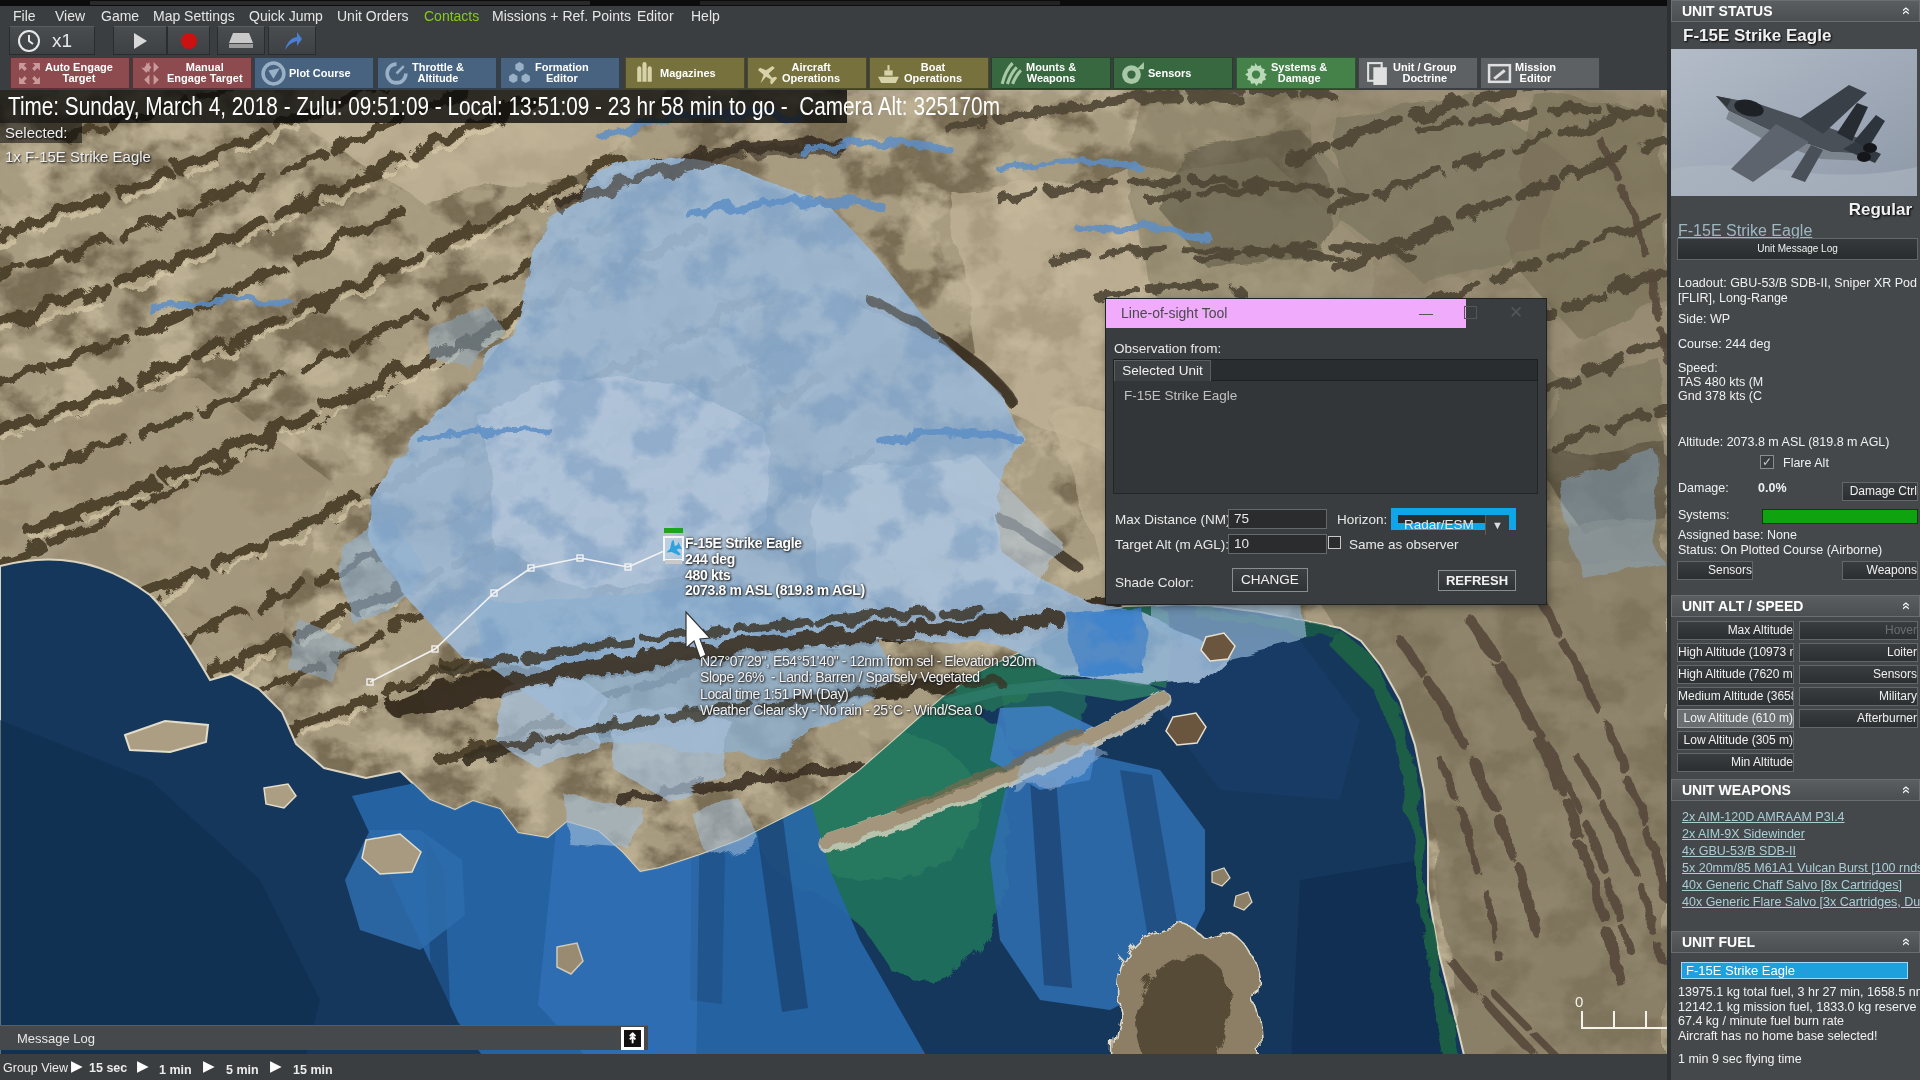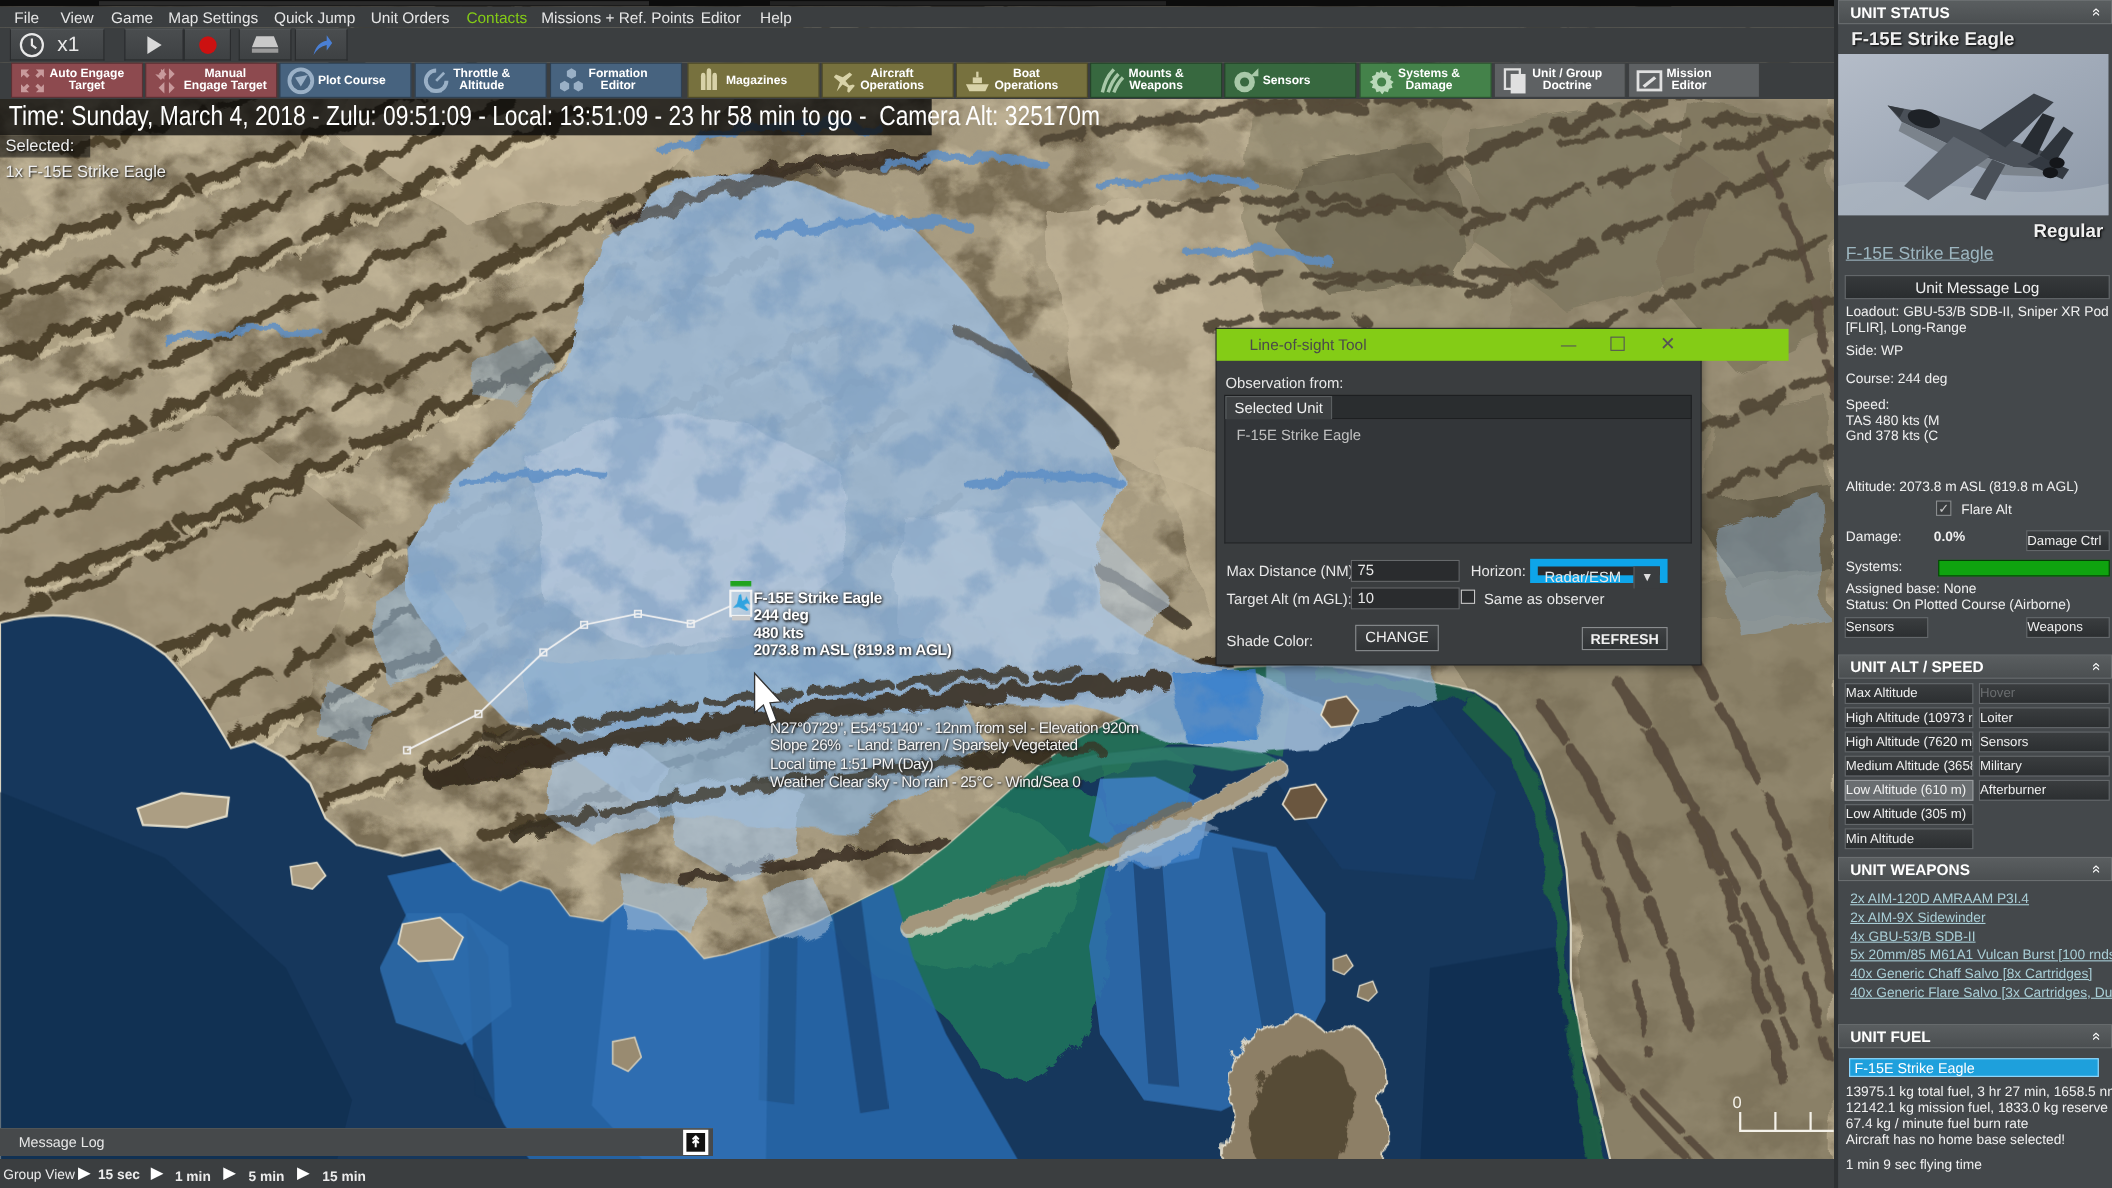--- a/index.html
+++ b/index.html
@@ -10,21 +10,21 @@
   .tbtn { position:absolute; top:1px; height:29px; background:linear-gradient(#4a4d4f,#3e4143);
     border:1px solid #2a2c2e; border-top-color:#595c5e; display:flex; align-items:center; }
   .cbtn { position:absolute; top:0; width:120px; height:32px; color:#fff; display:flex; align-items:center;
     border:1px solid rgba(0,0,0,0.35); }
   .cbtn b { font-size:11px; line-height:11.5px; display:block;text-align:center; }
   .cic { width:25px; height:25px; margin:0 3px 0 6px; flex:0 0 25px; }
   .shead { position:absolute; left:0; width:100%; height:22px; background:linear-gradient(#5a5e60,#4b4f51);
     border:1px solid #6a6e70; color:#fff; font-weight:bold; font-size:14px; line-height:20px; padding-left:10px; }
   .shead:after { content:"\00AB"; position:absolute; right:8px; top:0; transform:rotate(90deg); font-weight:normal; }
   .sbtn { position:absolute; height:19px; background:linear-gradient(#3a3d3f,#2c2f31); border:1px solid #63676a;
-    color:#f0f0f0; font-size:12px; text-align:left; line-height:17px; white-space:nowrap; overflow:hidden; }
+    color:#f0f0f0; font-size:12px; text-align:right; line-height:17px; white-space:nowrap; overflow:hidden; }
   .slink { color:#a9ced6; text-decoration:underline; font-size:12.5px; white-space:nowrap; }
   #sidebar .abs { white-space:nowrap; }
 </style>
 </head>
 <body>
 <div id="stage">
 
   <svg id="map" class="abs" style="left:0;top:0" width="1920" height="1080" viewBox="0 0 1920 1080" preserveAspectRatio="none">
     <defs>
       <filter id="rough" x="-5%" y="-5%" width="110%" height="110%">
@@ -440,21 +440,21 @@
         <b>Mission<br>Editor</b>
       </div>
   </div>
 
   <div class="abs" id="timebar" style="left:0;top:90px;width:847px;height:33px;background:rgba(8,8,8,0.78);color:#fff;font-size:25px;line-height:33px;white-space:nowrap;padding-left:8px"><span style="display:inline-block;transform:scaleX(0.83);transform-origin:0 50%">Time: Sunday, March 4, 2018 - Zulu: 09:51:09 - Local: 13:51:09 - 23 hr 58 min to go -&nbsp; Camera Alt: 325170m</span></div>
   <div class="abs" style="left:0;top:123px;width:82px;height:20px;background:rgba(8,8,8,0.55)"></div>
   <div class="abs" style="left:5px;top:124px;color:#eee;font-size:15px;text-shadow:1px 1px 2px #000">Selected:</div>
   <div class="abs" style="left:5px;top:148px;color:#eee;font-size:15px;text-shadow:1px 1px 2px #000">1x F-15E Strike Eagle</div>
 
   <div class="abs" id="dialog" style="left:1106px;top:299px;width:440px;height:305px;background:#3a3d3f;box-shadow:0 0 0 1px #202224, 2px 3px 8px rgba(0,0,0,0.4)">
-    <div class="abs" style="left:0;top:0;width:520px;height:29px;background:#84cc16;color:#4a4a4a;font-size:14px;line-height:29px;padding-left:30px">Line-of-sight Tool
+    <div class="abs" style="left:0;top:0;width:360px;height:29px;background:#f0abfc;color:#4a4a4a;font-size:14px;line-height:29px;padding-left:15px">Line-of-sight Tool
       <span class="abs" style="left:313px;top:0;width:14px;border-top:1.5px solid #555;margin-top:15px"></span>
       <span class="abs" style="left:358px;top:7px;width:13px;height:13px;border:1.5px solid #555"></span>
       <span class="abs" style="left:403px;top:-1px;color:#555;font-size:17px">✕</span>
     </div>
     <div class="abs" style="left:8px;top:42px;color:#e8e8e8;font-size:13.5px">Observation from:</div>
     <div class="abs" style="left:7px;top:60px;width:425px;height:22px;background:#2a2d2f;border:1px solid #1d1f21">
       <div class="abs" style="left:0;top:0;width:97px;height:22px;background:#3d4042;border:1px solid #5a5e60;color:#f0f0f0;font-size:13.5px;text-align:center;line-height:20px">Selected Unit</div>
     </div>
     <div class="abs" style="left:7px;top:82px;width:425px;height:113px;background:#333639;border:1px solid #232527;border-top:none">
       <div class="abs" style="left:10px;top:7px;color:#c0c0c0;font-size:13.5px">F-15E Strike Eagle</div>
@@ -497,21 +497,21 @@
         <path d="M172,100 L204,114 L210,105 L184,93 Z" fill="#333941"></path>
         <path d="M140,96 L120,128 L134,133 L152,101 Z" fill="#4a5058"></path>
         <ellipse cx="78" cy="59" rx="15" ry="8" fill="#1e2227" transform="rotate(14 78 59)"></ellipse>
         <ellipse cx="199" cy="99" rx="7" ry="5" fill="#14161a"></ellipse>
         <ellipse cx="193" cy="108" rx="7" ry="5" fill="#14161a"></ellipse>
         <path d="M45,47 L60,50 L56,58 Z" fill="#32373d"></path>
       </g>
     </svg>
     <div class="abs" style="right:8px;top:200px;font-size:17px;font-weight:bold;text-shadow:1px 1px 2px #000">Regular</div>
     <div class="abs slink" style="left:7px;top:222px;font-size:16px;color:#9db6c0">F-15E Strike Eagle</div>
-    <div class="abs" style="left:6px;top:250px;width:241px;height:22px;background:linear-gradient(#36393b,#2a2d2f);border:1px solid #63676a;text-align:center;line-height:20px;font-size:14px">Unit Message Log</div>
+    <div class="abs" style="left:6px;top:238px;width:241px;height:22px;background:linear-gradient(#36393b,#2a2d2f);border:1px solid #63676a;text-align:center;line-height:20px;font-size:10px">Unit Message Log</div>
     <div class="abs" style="left:7px;top:276px;line-height:14.5px">Loadout: GBU-53/B SDB-II, Sniper XR Pod<br>[FLIR], Long-Range</div>
     <div class="abs" style="left:7px;top:312px">Side: WP</div>
     <div class="abs" style="left:7px;top:337px">Course: 244 deg</div>
     <div class="abs" style="left:7px;top:361px;line-height:14px">Speed:<br>TAS 480 kts (M<br>Gnd 378 kts (C</div>
     <div class="abs" style="left:7px;top:435px">Altitude: 2073.8 m ASL (819.8 m AGL)</div>
     <div class="abs" style="left:89px;top:455px;width:14px;height:14px;background:#3a3d3f;border:1px solid #8a8d8f;color:#c8c8c8;font-size:12px;line-height:13px;text-align:center">✓</div>
     <div class="abs" style="left:112px;top:456px">Flare Alt</div>
     <div class="abs" style="left:7px;top:481px">Damage:</div>
     <div class="abs" style="left:87px;top:481px;font-weight:bold">0.0%</div>
     <div class="sbtn" style="left:171px;top:482px;width:76px">Damage Ctrl</div>

